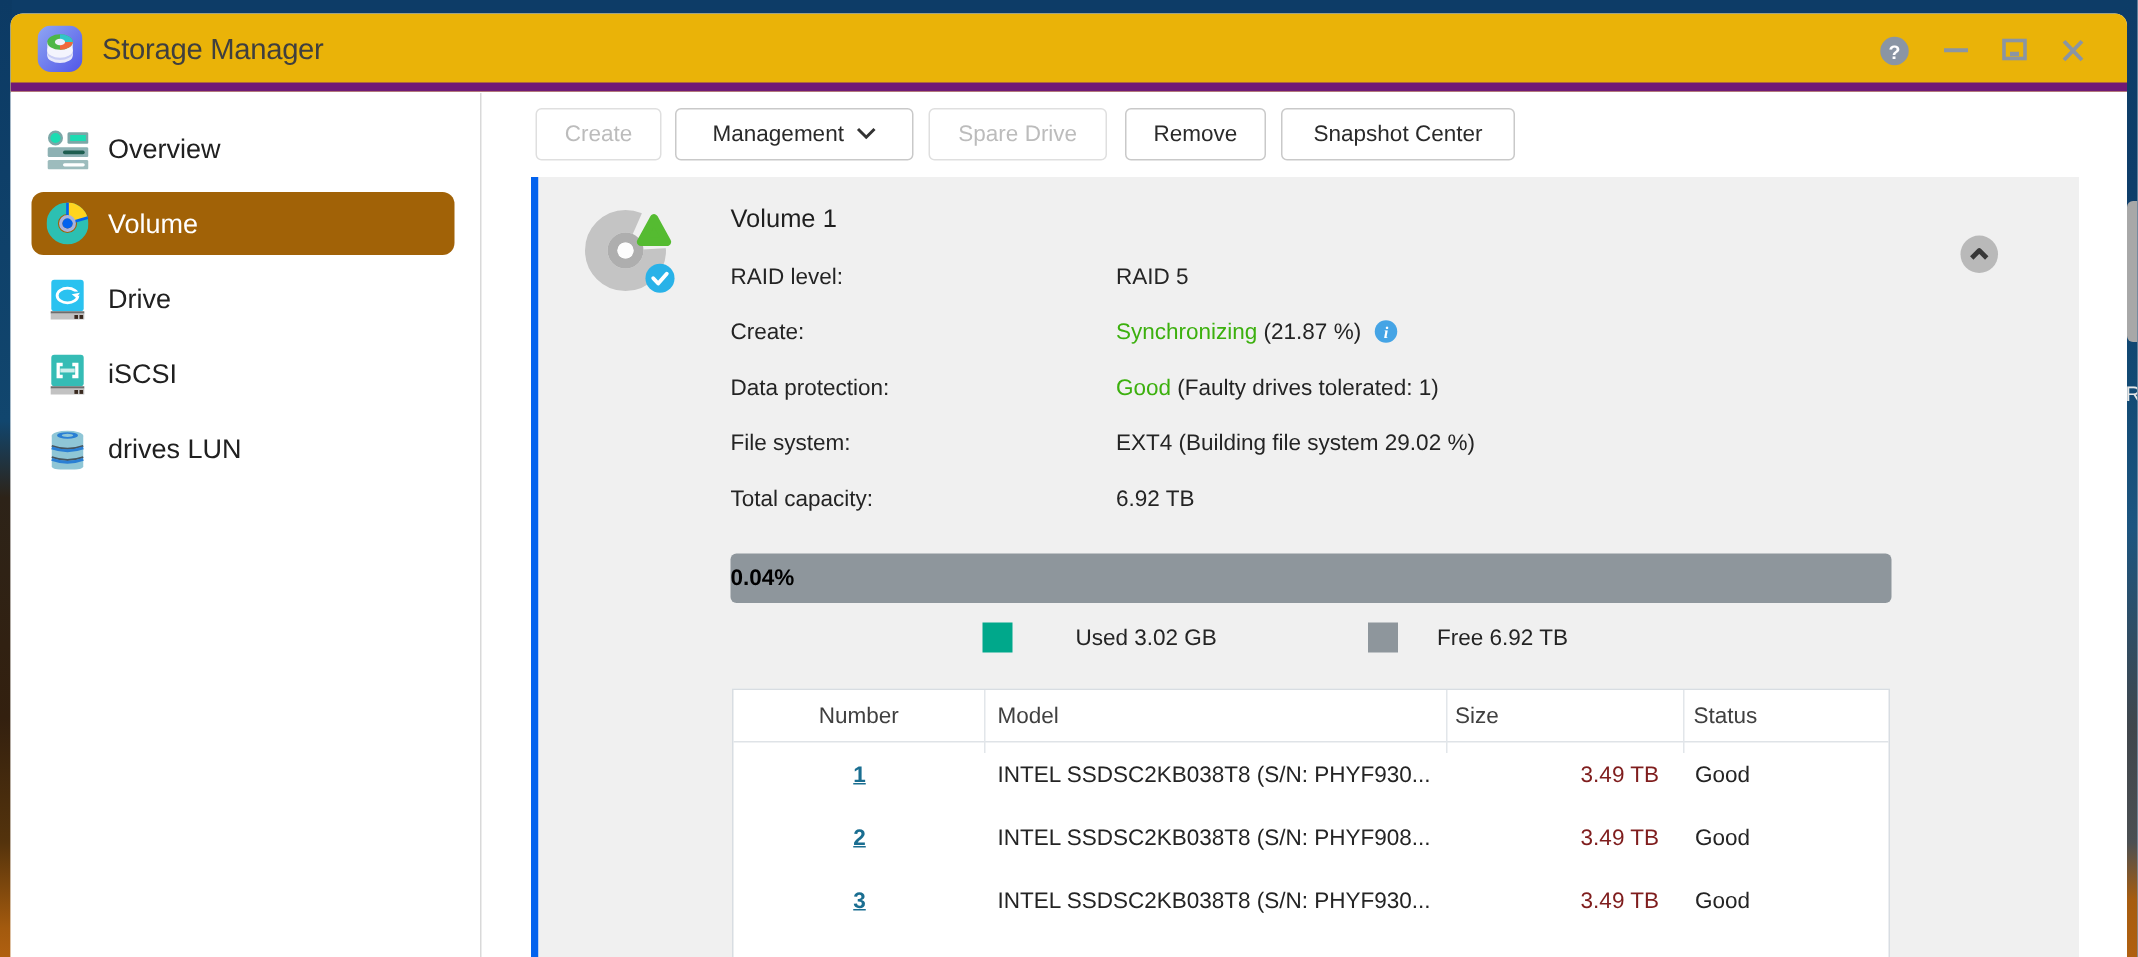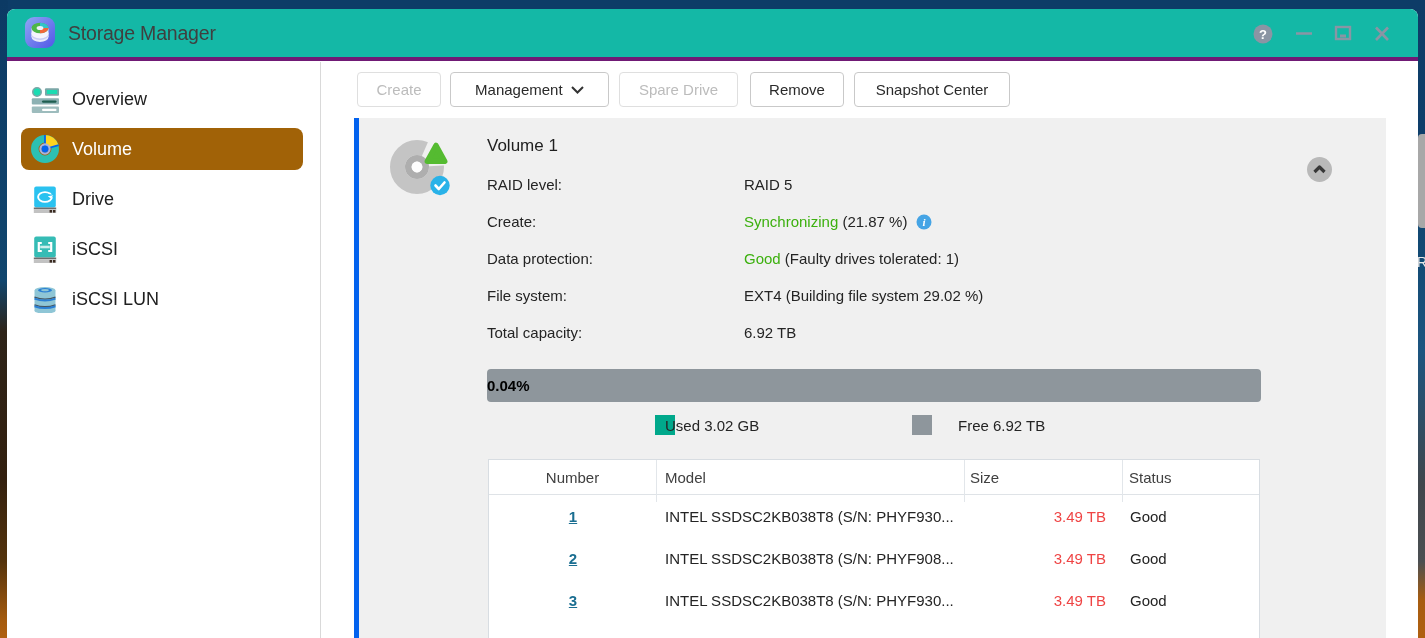--- a/index.html
+++ b/index.html
@@ -7,21 +7,21 @@
   body { position:relative; font-family:"Liberation Sans",sans-serif; background:#0d3c67; }
   #lstrip { position:absolute; left:0; top:0; width:8px; height:638px;
     background:linear-gradient(#0c3a64 0%, #11466e 44%, #2d2318 52%, #33200f 75%, #54330c 88%, #a35a0e 97%, #b06010 100%); }
   #rstrip { position:absolute; left:1418px; top:0; width:7px; height:638px;
     background:linear-gradient(#0d3c67 0%, #0e3e6a 20%, #124a74 40%, #1c5580 55%, #40464c 76%, #4b4f52 88%, #a65c10 94%, #b06010 100%); }
   #rblob { position:absolute; left:1418px; top:134px; width:7px; height:94px; background:#a8a8a8; border-radius:4px 0 0 4px; }
   #rletter { position:absolute; left:1417px; top:254px; width:8px; height:18px; color:#e8e8e8; font-size:14px; overflow:hidden; }
   #win { position:absolute; left:7px; top:9px; width:1411px; height:629px; background:#ffffff; border-radius:8px 8px 0 0; overflow:hidden; }
 
   
-  #hdr { position:absolute; left:0; top:0; width:100%; height:52px; background:#14b8a6; border-bottom:4px solid #701a75; }
+  #hdr { position:absolute; left:0; top:0; width:100%; height:52px; background:#eab308; border-bottom:6px solid #701a75; }
   #appicon { position:absolute; left:18px; top:8px; }
   #title { position:absolute; left:61px; top:0; height:49px; line-height:49px; font-size:19.5px; letter-spacing:-0.2px; color:#3f3f3f; }
   #ctrls { position:absolute; right:18px; top:14px; }
 
   
   #side { position:absolute; left:0; top:53px; width:314px; height:576px; background:#fff; border-right:1px solid #d9d9d9; }
   .sitem { position:absolute; left:14px; width:282px; height:42px; border-radius:8px; }
   .sitem .lbl { position:absolute; left:51px; top:0; height:42px; line-height:42px; font-size:18px; color:#202020; }
   .sitem.sel { background:#a16207; }
   .sitem.sel .lbl { color:#fff; }
@@ -47,21 +47,21 @@
           color:#000000; font-weight:bold; font-size:15px; line-height:33px; text-align:left; padding-right:16px; }
   .lgsq { position:absolute; top:406px; width:20px; height:20px; }
   .lgtx { position:absolute; top:408px; font-size:15px; color:#242424; }
 
   
   #tbl { position:absolute; left:481px; top:450px; width:772px; height:200px; background:#fff; border:1px solid #d8dde2; }
   .th { position:absolute; top:0; height:42px; line-height:35px; font-size:15px; color:#404040; border-right:1px solid #e2e6ea; }
   #thead-line { position:absolute; left:0; top:35px; width:770px; height:1px; background:#dfe3e7; }
   .num { position:absolute; width:168px; text-align:center; font-weight:bold; font-size:15px; color:#1a6e91; text-decoration:underline; }
   .model { position:absolute; left:176px; font-size:15px; color:#242424; }
-  .size { position:absolute; left:476px; width:141px; text-align:right; font-size:15px; color:#ef4444; }
+  .size { position:absolute; left:476px; width:141px; text-align:right; font-size:15px; color:#7f1d1d; }
   .stat { position:absolute; left:641px; font-size:15px; color:#242424; }
 </style>
 </head>
 <body>
 <div id="lstrip"></div>
 <div id="rstrip"></div>
 <div id="rblob"></div>
 <div id="rletter">R</div>
 <div id="win">
   <div id="hdr">
@@ -150,21 +150,21 @@
         <path d="M3.5 5.5 L24.5 5.5 L24.5 26 L3.5 26 Z" fill="#8fc6d6"></path>
         <ellipse cx="14" cy="26" rx="10.5" ry="2.6" fill="#8fc6d6"></ellipse>
         <ellipse cx="14" cy="5.5" rx="10.5" ry="3.4" fill="#8fc6d6"></ellipse>
         <ellipse cx="14" cy="5.3" rx="7" ry="2.2" fill="#2a7fd4"></ellipse>
         <ellipse cx="14" cy="5.2" rx="3.8" ry="1.1" fill="#8fc6d6"></ellipse>
         <path d="M3.5 12.2 Q14 16 24.5 12.2" fill="none" stroke="#47555e" stroke-width="1.3"></path>
         <path d="M3.5 13.6 Q14 17.4 24.5 13.6" fill="none" stroke="#2a7fd4" stroke-width="2"></path>
         <path d="M3.5 19.8 Q14 23.6 24.5 19.8" fill="none" stroke="#47555e" stroke-width="1.3"></path>
         <path d="M3.5 21.2 Q14 25 24.5 21.2" fill="none" stroke="#2a7fd4" stroke-width="2"></path>
         </svg>
-      <div class="lbl">iSCSI LUN</div>
+      <div class="lbl">drives LUN</div>
     </div>
   </div>
 
   <div class="btn dis" style="left:350px; width:84px;">Create</div>
   <div class="btn" style="left:443px; width:159px;">Management&nbsp;&nbsp;<svg width="13" height="8" viewBox="0 0 13 8" style="vertical-align:1px;">
         <path d="M1 1 L6.5 6.5 L12 1" fill="none" stroke="#333" stroke-width="2"></path>
       </svg></div>
   <div class="btn dis" style="left:612px; width:119px;">Spare Drive</div>
   <div class="btn" style="left:743px; width:94px;">Remove</div>
   <div class="btn" style="left:847px; width:156px;">Snapshot Center</div>
@@ -196,21 +196,21 @@
       </svg></div>
   <div class="plabel" style="left:480px; top:241px;">Data protection:</div>
   <div class="pvalue" style="left:737px; top:241px;"><span class="green">Good</span> (Faulty drives tolerated: 1)</div>
   <div class="plabel" style="left:480px; top:278px;">File system:</div>
   <div class="pvalue" style="left:737px; top:278px;">EXT4 (Building file system 29.02 %)</div>
   <div class="plabel" style="left:480px; top:315px;">Total capacity:</div>
   <div class="pvalue" style="left:737px; top:315px;">6.92 TB</div>
 
   <div id="pbar">0.04%</div>
   <div class="lgsq" style="left:648px; background:#00a88b;"></div>
-  <div class="lgtx" style="left:658px;">Used 3.02 GB</div>
+  <div class="lgtx" style="left:710px;">Used 3.02 GB</div>
   <div class="lgsq" style="left:905px; background:#8e969c;"></div>
   <div class="lgtx" style="left:951px;">Free 6.92 TB</div>
 
   <div id="tbl">
     <div id="thead-line" style="position:absolute; left:0; top:34px; width:770px; height:1px; background:#dfe3e7;"></div>
     <div class="th" style="left:0; width:168px; text-align:center;">Number</div>
     <div class="th" style="left:168px; width:308px; padding-left:8px;">Model</div>
     <div class="th" style="left:476px; width:158px; padding-left:5px;">Size</div>
     <div class="th" style="left:634px; width:136px; border-right:none; padding-left:6px;">Status</div>
     <div class="num" style="top:48px;">1</div>

